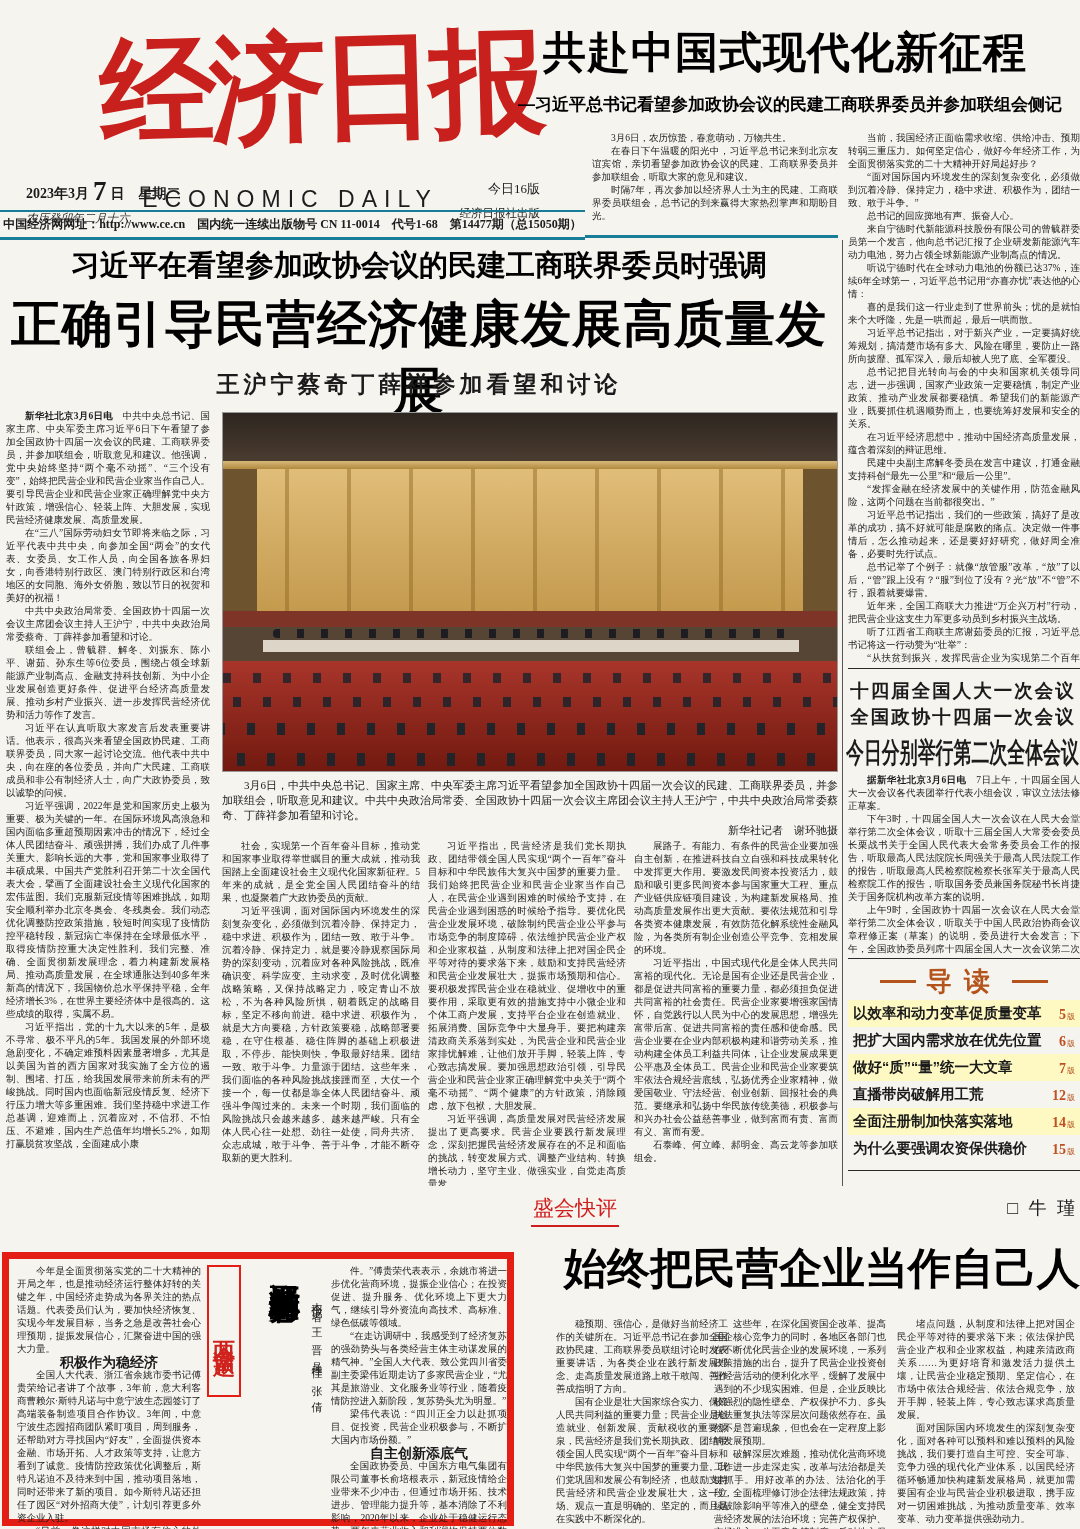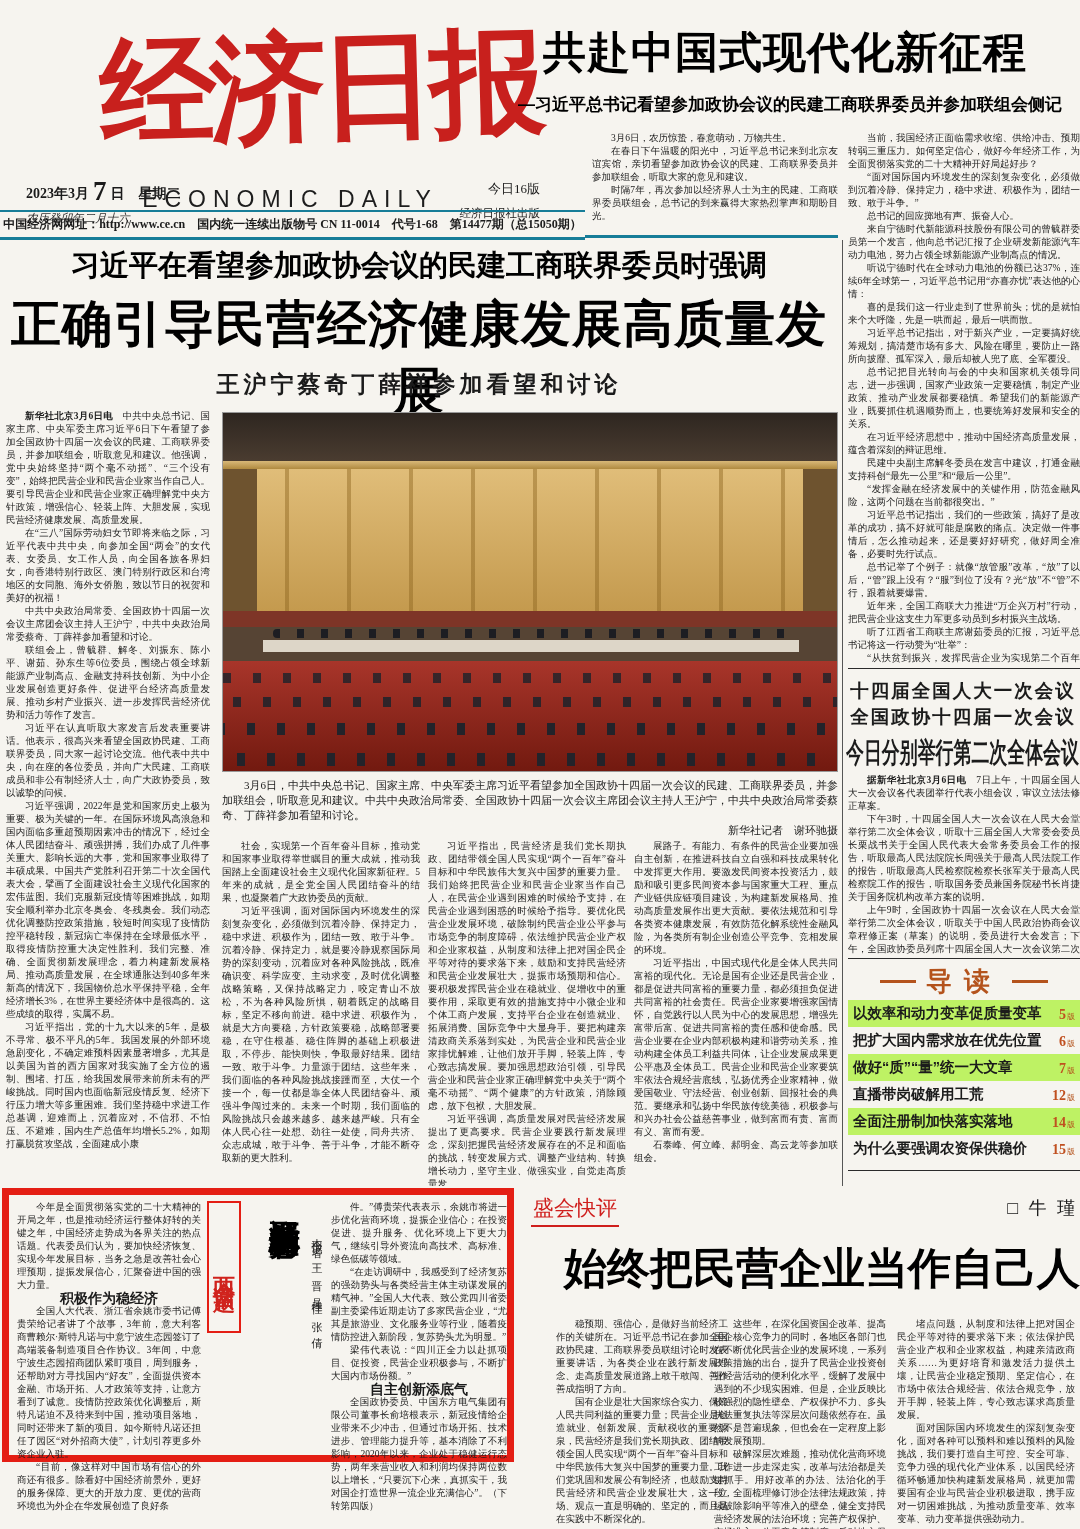--- a/index.html
+++ b/index.html
@@ -35,21 +35,21 @@
   .notice-h span{display:inline-block;white-space:nowrap;font-size:28px;font-weight:900;
                  font-family:"Liberation Sans",sans-serif;transform:scale(0.64,1);transform-origin:left center;}
   .notice-body{left:848px;top:774px;width:232px;height:182px;}
   
   .rule-2{left:848px;top:958px;width:232px;}
   .guide-title{left:848px;top:964px;width:232px;display:flex;align-items:center;justify-content:center;gap:10px;}
   .guide-title .dash{flex:0 0 36px;height:3px;background:#b4531c;}
   .g-title-text{font-size:26px;font-weight:900;color:#b4531c;letter-spacing:12px;font-family:"Liberation Sans",sans-serif;}
   .guide-list{left:848px;top:1000px;width:232px;}
   .g-item{display:flex;align-items:center;justify-content:space-between;height:27px;padding:0 5px;}
-  .g-item.hl{background:#bef264;}
+  .g-item.hl{background:#fef9c3;}
   .g-text{font-size:14.5px;font-weight:bold;font-family:"Liberation Sans",sans-serif;}
   .g-num{font-size:14px;color:#c05020;font-weight:bold;}
   .g-ban{font-size:8px;color:#b4531c;margin-left:1px;}
   .rule-3{left:848px;top:1170px;width:232px;}
   .author{left:930px;top:1196px;width:148px;text-align:right;font-size:18px;letter-spacing:3px;}
   
   .kicker{left:0px;top:246px;width:838px;text-align:center;font-size:29px;font-weight:900;color:#000;}
   .mainhead{left:0px;top:291px;width:838px;text-align:center;font-size:50px;font-weight:900;letter-spacing:1px;color:#000;}
   .deck{left:0px;top:369px;width:838px;text-align:center;font-size:23px;font-weight:bold;letter-spacing:4px;}
   .vline{left:842px;top:240px;height:946px;border-left:1px solid #555;}
@@ -74,21 +74,21 @@
       background:repeating-linear-gradient(90deg,#1d1d22 0 7px,rgba(0,0,0,0) 7px 24px);border-radius:4px;}
   .ph-table{position:absolute;left:40px;top:13px;width:536px;height:12px;background:#ddd6c8;}
   .ph-floor{height:112px;background:linear-gradient(#a8352a,#71190f);position:relative;}
   .ph-row{position:absolute;width:100%;height:10px;
       background:repeating-linear-gradient(90deg,#23232a 0 8px,rgba(0,0,0,0) 8px 30px);}
   .ph-row.r1{top:12px;opacity:.85;}
   .ph-row.r2{top:36px;left:10px;opacity:.9;}
   .ph-row.r3{top:62px;left:-6px;height:12px;}
   .ph-row.r4{top:92px;left:14px;height:13px;}
   
-  .tbox{left:2px;top:1188px;width:512px;height:274px;border:7px solid #e41e14;box-sizing:border-box;background:#f6f4ef;}
+  .tbox{left:2px;top:1252px;width:512px;height:274px;border:7px solid #e41e14;box-sizing:border-box;background:#f6f4ef;}
   .tbox .inner{position:relative;width:100%;height:100%;}
   .tb-col1{position:absolute;left:8px;top:6px;width:184px;height:315px;}
   .tb-label{position:absolute;left:198px;top:6px;width:34px;height:132px;border:2px solid #e41e14;
       writing-mode:vertical-rl;text-align:center;font-size:22px;font-weight:900;color:#d0231d;
       font-family:"Liberation Sans",sans-serif;letter-spacing:5px;padding-top:4px;box-sizing:border-box;}
   .tb-title{position:absolute;left:238px;top:0px;width:58px;height:320px;writing-mode:vertical-rl;
       font-size:31px;font-weight:900;font-family:"Liberation Sans",sans-serif;letter-spacing:1px;color:#000;}
   .tb-byline{position:absolute;left:300px;top:34px;height:270px;writing-mode:vertical-rl;
       font-size:11px;letter-spacing:3px;color:#222;}
   .tb-col2{position:absolute;left:322px;top:6px;width:176px;height:315px;}

